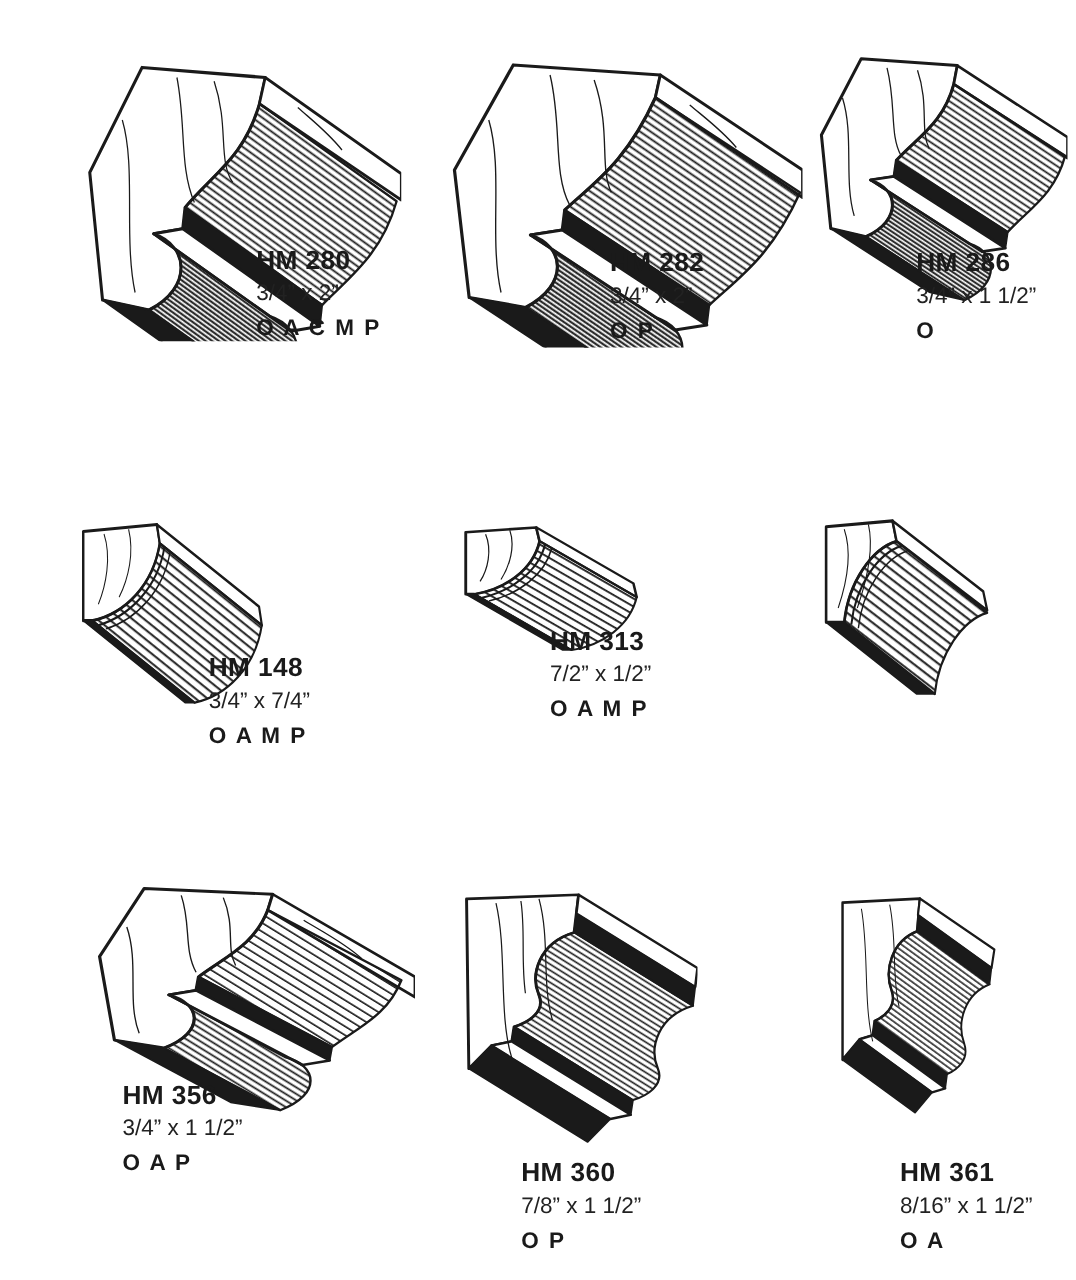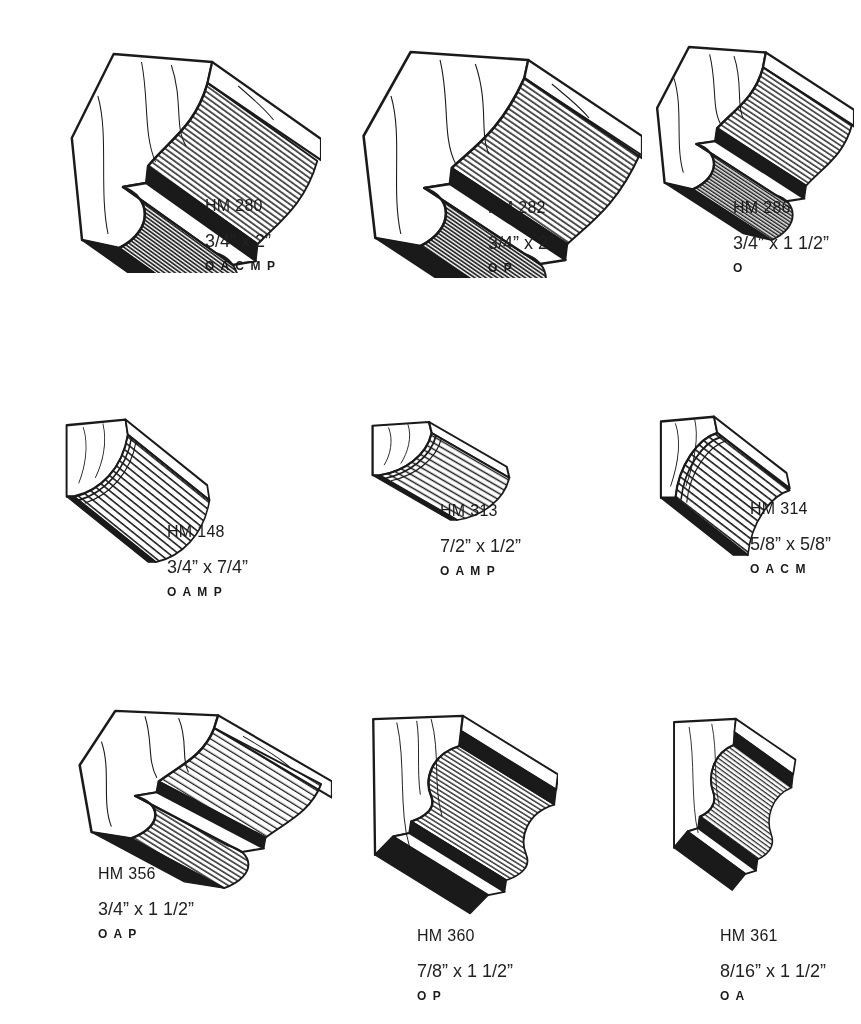--- a/index.html
+++ b/index.html
@@ -1,23 +1,23 @@
 <!DOCTYPE html>
 <html><head>
 <meta charset="utf-8">
 <style>
   html,body{margin:0;padding:0;background:#ffffff;}
   #page{
     position:relative;width:861px;height:1024px;background:#ffffff;overflow:hidden;
     font-family:"Liberation Sans",sans-serif;color:#1a1a1a;
   }
   .cell-label{position:absolute;}
-  .code{font-weight:normal;font-size:16px;letter-spacing:.3px;line-height:1;}
-  .size{font-size:18px;line-height:1;margin-top:18px;color:#222;}
-  .avail{font-weight:bold;font-size:12px;letter-spacing:1.6px;line-height:1;margin-top:10px;}
+  .code{font-weight:bold;font-size:21px;letter-spacing:.3px;line-height:1;}
+  .size{font-size:18px;line-height:1;margin-top:6px;color:#222;}
+  .avail{font-weight:bold;font-size:18px;letter-spacing:1.6px;line-height:1;margin-top:10px;}
   svg.draw{position:absolute;overflow:hidden;}
   .face{fill:#ffffff;stroke:#1a1a1a;stroke-width:2.6;stroke-linejoin:round;}
   .strip{fill:#ffffff;stroke:#1a1a1a;stroke-width:2.3;stroke-linejoin:round;}
   .ribbon{stroke:#1a1a1a;stroke-width:2;stroke-linejoin:round;}
   .dark{fill:#1a1a1a;stroke:#1a1a1a;stroke-width:1.5;stroke-linejoin:round;}
   .grain{stroke:#1a1a1a;stroke-width:1.1;fill:none;}
   .edge2{stroke:#1a1a1a;stroke-width:2;fill:none;}
   .edge1{stroke:#1a1a1a;stroke-width:1.4;fill:none;}
 </style>
 </head>
@@ -133,25 +133,20 @@
   <svg class="draw" style="left:648px;top:410px" width="145" height="148" viewBox="0 0 180 155" preserveAspectRatio="none">
     <path class="face" d="M 16,12 L 82,7 L 86,24 C 62,30 38,58 34,92 L 16,92 Z"></path>
     <path class="strip" d="M 82,7 L 172,66 L 176,82 L 86,24 Z"></path>
     <path class="ribbon" fill="url(#hq)" d="M 86,24 C 62,30 38,58 34,92 L 124,152 C 128,118 152,90 176,84 Z"></path>
     <path class="dark" d="M 34,92 L 16,92 L 106,152 L 124,152 Z"></path>
     <path class="edge2" d="M 91,28 C 68,34 45,61 41,94"></path>
     <path class="edge1" d="M 97,32 C 75,38 52,64 48,97"></path>
     <path class="grain" d="M 34,14 C 42,34 36,60 28,80"></path>
     <path class="grain" d="M 58,10 C 64,32 56,58 47,80"></path>
   </svg>
-  <div class="cell-label" style="left:750px;top:501px">
-    <div class="code">HM 314</div>
-    <div class="size">5/8” x 5/8”</div>
-    <div class="avail">O A C M</div>
-  </div>
 
   <svg class="draw" style="left:50px;top:700px" width="282" height="190" viewBox="0 0 285 210" preserveAspectRatio="none">
     <path class="face" d="M 66,12 L 170,17 L 166,31 C 155,62 132,72 110,90 L 108,102 L 86,106 C 112,113 116,139 82,153 L 42,146 L 30,72 Z"></path>
     <path class="strip" d="M 170,17 L 285,90 L 285,108 L 166,31 Z"></path>
     <path class="ribbon" fill="url(#hl)" d="M 166,31 C 155,62 132,72 110,90 L 218,152 C 240,134 263,124 274,93 Z"></path>
     <path class="dark" d="M 110,90 L 108,102 L 216,164 L 218,152 Z"></path>
     <path class="strip" d="M 108,102 L 86,106 L 194,168 L 216,164 Z"></path>
     <path class="ribbon" fill="url(#hm)" d="M 86,106 C 112,113 116,139 82,153 L 176,208 C 210,194 206,168 180,161 Z"></path>
     <path class="dark" d="M 82,153 L 42,146 L 136,201 L 176,208 Z"></path>
     <path class="grain" d="M 96,18 C 104,44 98,66 108,86"></path>

